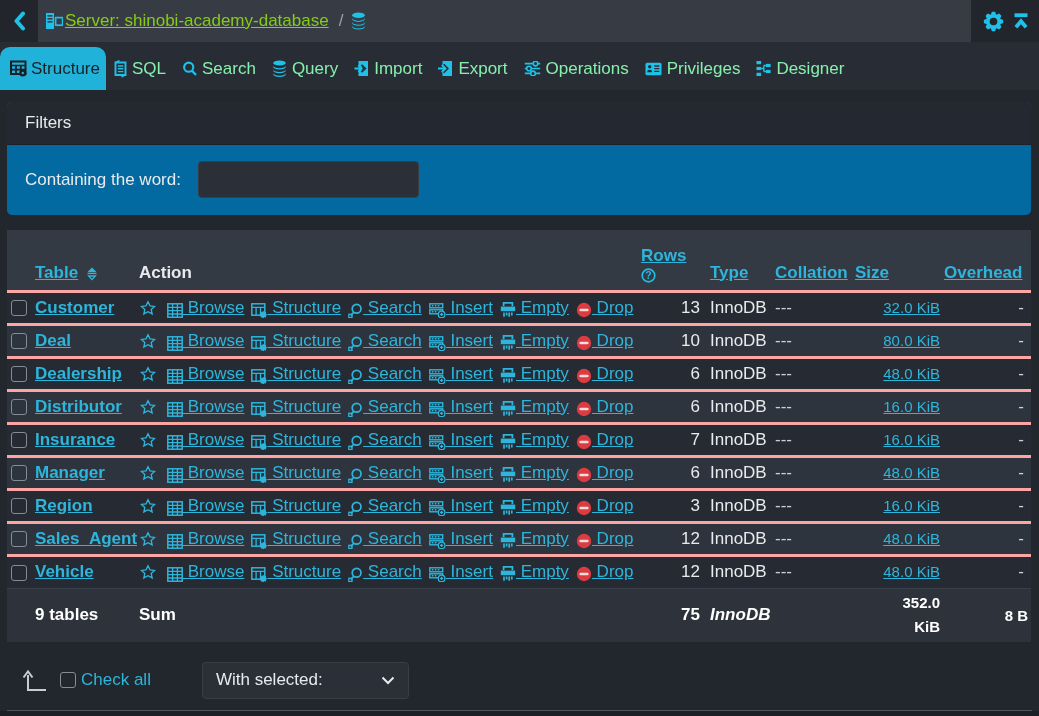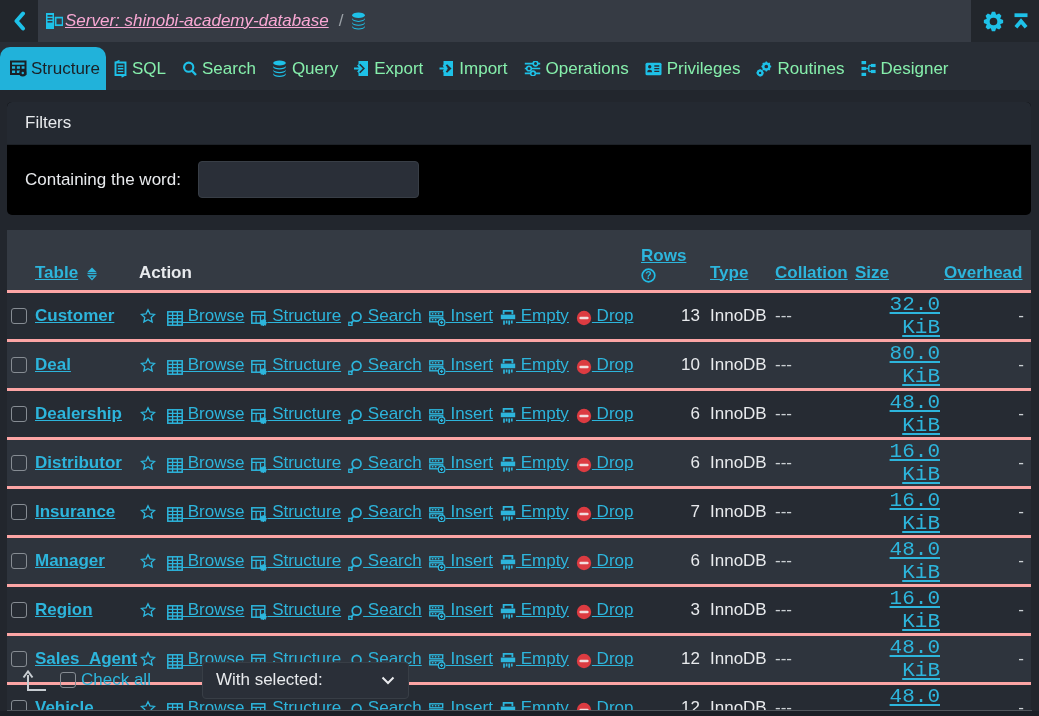--- a/index.html
+++ b/index.html
@@ -13,36 +13,36 @@
 }
 .cyan { color:#2db5dc; }
 a { color:#2db5dc; text-decoration:underline; }
 
 
 .topbar { position:absolute; left:0; top:0; width:1039px; height:42px; background:#363b44; }
 .backbox { position:absolute; left:0; top:0; width:38px; height:42px; background:#22262c;
   display:flex; align-items:center; justify-content:center; }
 .crumbs { position:absolute; left:45px; top:0; height:42px; display:flex; align-items:center;
   font-size:17px; color:#fff; }
-.crumbs a { color:#f9a8d4; text-decoration:underline;font-style:italic; }
+.crumbs a { color:#84cc16; text-decoration:underline; }
 .crumbs .sep { color:#9aa0a6; margin:0 8px 0 10px; }
 .rightbox { position:absolute; right:0; top:0; width:68px; height:42px; background:#22262c;
   display:flex; align-items:center; justify-content:center; gap:10px; }
 
 
 .tabbar { position:absolute; left:0; top:42px; width:1039px; height:48px; background:#282d35;
   display:flex; align-items:flex-end; }
 .tab { height:43px; display:flex; align-items:center; padding:0 8px; font-size:17px; color:#86efac; }
 .tab svg { margin-right:5px; flex:none; }
 .tab.active { background:#21b2da; color:#1b2026; border-radius:10px 10px 0 0; padding:0 6px 0 10px; }
 .tab.active svg { margin-right:4px; }
 
 
 .filters { position:absolute; left:7px; top:102px; width:1024px; height:113px;
-  background:#000000; border-radius:5px; }
+  background:#0369a1; border-radius:5px; }
 .filters .hd { height:43px; background:#242931; border-radius:5px 5px 0 0;
   display:flex; align-items:center; padding:0 18px; font-size:17px; color:#e8eaed;
   border-bottom:1px solid #1d2127; }
 .filters .bd { height:69px; display:flex; align-items:center; padding:0 18px; font-size:17px; }
 .filters input { margin-left:17px; width:221px; height:37px; background:#2a2f38;
   border:1px solid #383e46; border-radius:4px; outline:none; color:#e8eaed;
   font-size:17px; padding:0 10px; font-family:"Liberation Sans", sans-serif; }
 
 
 .tblwrap { position:absolute; left:7px; top:230px; width:1024px; }
@@ -58,21 +58,21 @@
 tbody tr:nth-child(odd) { background:#262b33; }
 tbody tr:nth-child(even) { background:#2e343d; }
 td.name a { font-weight:bold; }
 td.num, th.num { text-align:right; padding-right:4px; }
 td.size { text-align:right; padding-right:4px; }
 th.size { padding-left:5px;margin-top:16px; }
 td.ovh { text-align:right; padding-right:7px; }
 th.ovh { text-align:right; padding-right:18px; }
 td.typ { padding-left:6px; }
 th.col5, td.col5 { padding-left:5px; }
-.mono { font-family:Liberation Mono, monospace; font-size:21px; }
+.mono { font-family:Liberation Sans, sans-serif; font-size:15px; }
 .actions { display:flex; align-items:center; }
 .actions a { display:inline-flex; align-items:flex-end; white-space:nowrap; }
 tr.sum { background:#2e333b; height:54px; border-top:1px solid #3a4049; font-weight:bold; }
 tr.sum td { color:#fff; }
 .cb { width:16px; height:16px; appearance:none; -webkit-appearance:none;
   background:transparent; border:1px solid #868c93; border-radius:3px; margin-left:4px;
   display:inline-block; vertical-align:middle; }
 
 
 .footctl { position:absolute; left:7px; top:661px; width:1024px; height:38px;
@@ -150,63 +150,52 @@
         <ellipse cx="7.5" cy="3" rx="6.3" ry="2.6" fill="#1ec1e8"></ellipse>
         <path d="M1.2 5.7 a6.3 2.6 0 0 0 12.6 0 v1.2 a6.3 2.6 0 0 1 -12.6 0 z" fill="#1ec1e8"></path>
         <path d="M1.2 9.4 a6.3 2.6 0 0 0 12.6 0 v1.2 a6.3 2.6 0 0 1 -12.6 0 z" fill="#1ec1e8"></path>
         <path d="M1.2 13.1 a6.3 2.6 0 0 0 12.6 0 v1.2 a6.3 2.6 0 0 1 -12.6 0 z" fill="#1ec1e8"></path>
       </svg>
     Query
   </div>
   <div class="tab">
     <svg width="15" height="17" viewBox="0 0 15 17">
         <path d="M4.5 1 h9.5 v15 h-9.5 v-4.5" fill="#1ec1e8"></path>
+        <path d="M8 8.5 H0.8 M5 4.9 L8.7 8.5 L5 12.1" stroke="#282d35" stroke-width="2" fill="none" transform="translate(2.4 0)"></path>
+        <path d="M7 8.5 H0.5 M4.3 5.2 L7.6 8.5 L4.3 11.8" stroke="#1ec1e8" stroke-width="1.8" fill="none"></path>
+      </svg>
+    Import
+  </div>
+  <div class="tab">
+    <svg width="15" height="17" viewBox="0 0 15 17">
+        <path d="M4.5 1 h9.5 v15 h-9.5 v-4.5" fill="#1ec1e8"></path>
         <path d="M4.5 6 v-1" fill="none"></path>
         <path d="M0.5 8.5 h7.5" stroke="#282d35" stroke-width="0"></path>
         <path d="M9 8.5 H0.8 M5.5 4.5 L9.5 8.5 L5.5 12.5" stroke="#282d35" stroke-width="2.1" fill="none"></path>
         <path d="M8 8.5 H0.8 M5 4.9 L8.7 8.5 L5 12.1" stroke="#1ec1e8" stroke-width="1.9" fill="none" transform="translate(-1.2 0)"></path>
       </svg>
     Export
-  </div>
-  <div class="tab">
-    <svg width="15" height="17" viewBox="0 0 15 17">
-        <path d="M4.5 1 h9.5 v15 h-9.5 v-4.5" fill="#1ec1e8"></path>
-        <path d="M8 8.5 H0.8 M5 4.9 L8.7 8.5 L5 12.1" stroke="#282d35" stroke-width="2" fill="none" transform="translate(2.4 0)"></path>
-        <path d="M7 8.5 H0.5 M4.3 5.2 L7.6 8.5 L4.3 11.8" stroke="#1ec1e8" stroke-width="1.8" fill="none"></path>
-      </svg>
-    Import
   </div>
   <div class="tab">
     <svg width="17" height="15" viewBox="0 0 17 15">
         <path d="M0.8 2.6 h15.4 M0.8 7.5 h15.4 M0.8 12.4 h15.4" stroke="#1ec1e8" stroke-width="1.7"></path>
         <circle cx="11.5" cy="2.6" r="2.3" fill="#282d35" stroke="#1ec1e8" stroke-width="1.6"></circle>
         <circle cx="5" cy="7.5" r="2.3" fill="#282d35" stroke="#1ec1e8" stroke-width="1.6"></circle>
         <circle cx="9" cy="12.4" r="2.3" fill="#282d35" stroke="#1ec1e8" stroke-width="1.6"></circle>
       </svg>
     Operations
   </div>
   <div class="tab">
     <svg width="17" height="14" viewBox="0 0 17 14">
         <rect x="0.5" y="0.8" width="16" height="12.4" rx="1.5" fill="#1ec1e8"></rect>
         <circle cx="4.7" cy="4.7" r="1.7" fill="#282d35"></circle>
         <path d="M2.2 10.3 a2.5 2.5 0 0 1 5 0 z" fill="#282d35"></path>
         <path d="M9.3 4 h5 M9.3 6.7 h5 M9.3 9.4 h5" stroke="#282d35" stroke-width="1.3"></path>
       </svg>
     Privileges
-  </div>
-  <div class="tab">
-    <svg width="16" height="16" viewBox="0 0 16 16">
-        <g fill="none" stroke="#1ec1e8">
-          <circle cx="10.3" cy="5.5" r="3.1" stroke-width="2.5"></circle>
-          <path d="M10.3 0.6 v2 M10.3 8.4 v2 M5.4 5.5 h2 M13.2 5.5 h2 M6.8 2 l1.4 1.4 M12.4 7.6 l1.4 1.4 M13.8 2 l-1.4 1.4 M8.2 7.6 L6.8 9" stroke-width="1.5"></path>
-          <circle cx="4.1" cy="11.9" r="2.3" stroke-width="2.2"></circle>
-          <path d="M4.1 8.3 v1.4 M4.1 14.1 v1.4 M0.5 11.9 h1.4 M6.3 11.9 h1.4" stroke-width="1.4"></path>
-        </g>
-      </svg>
-    Routines
   </div>
   <div class="tab">
     <svg width="15" height="17" viewBox="0 0 15 17">
         <rect x="0.5" y="1" width="4.6" height="3.2" fill="#1ec1e8"></rect>
         <rect x="0.5" y="6.9" width="4.6" height="3.2" fill="#1ec1e8"></rect>
         <rect x="0.5" y="12.8" width="4.6" height="3.2" fill="#1ec1e8"></rect>
         <rect x="10" y="3.9" width="4.6" height="3.2" fill="#1ec1e8"></rect>
         <rect x="10" y="9.9" width="4.6" height="3.2" fill="#1ec1e8"></rect>
         <path d="M5.1 8.5 h2.7 M7.8 5.5 h2.2 M7.8 11.5 h2.2 M7.8 5.5 v6" stroke="#1ec1e8" stroke-width="1.4" fill="none"></path>
       </svg>

